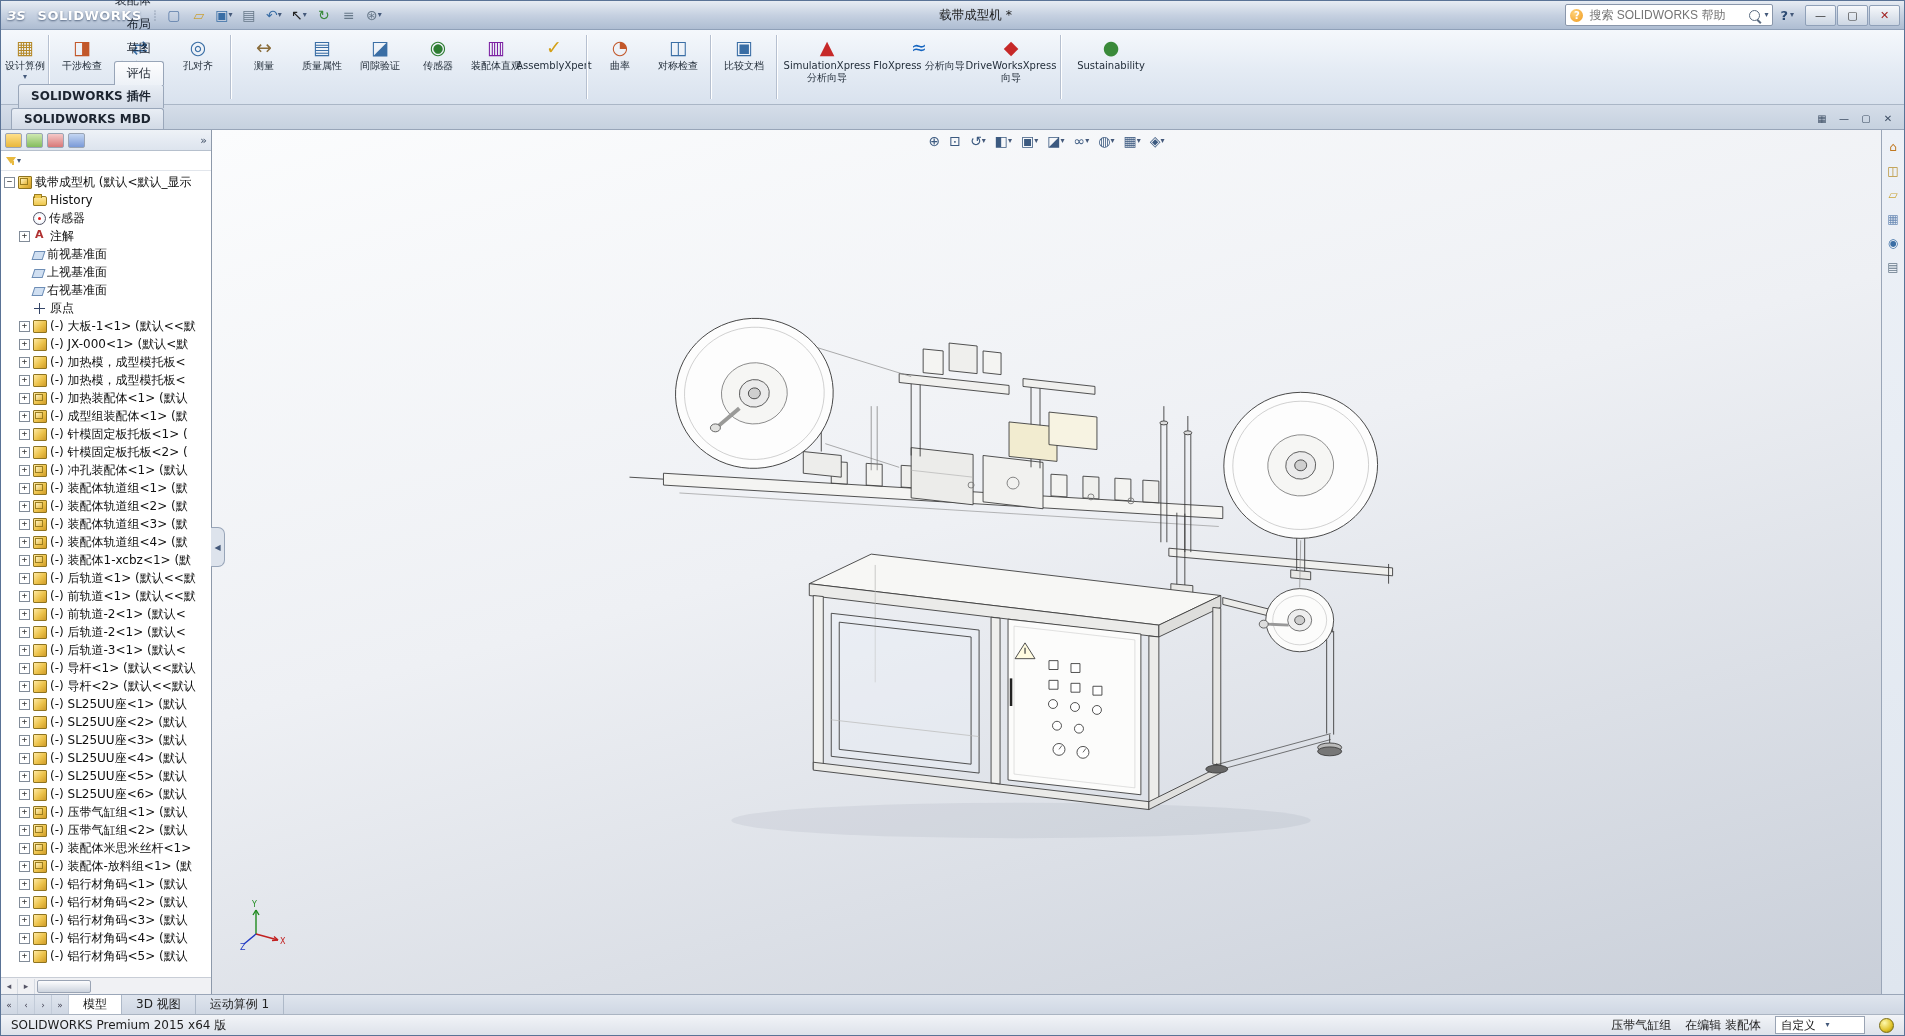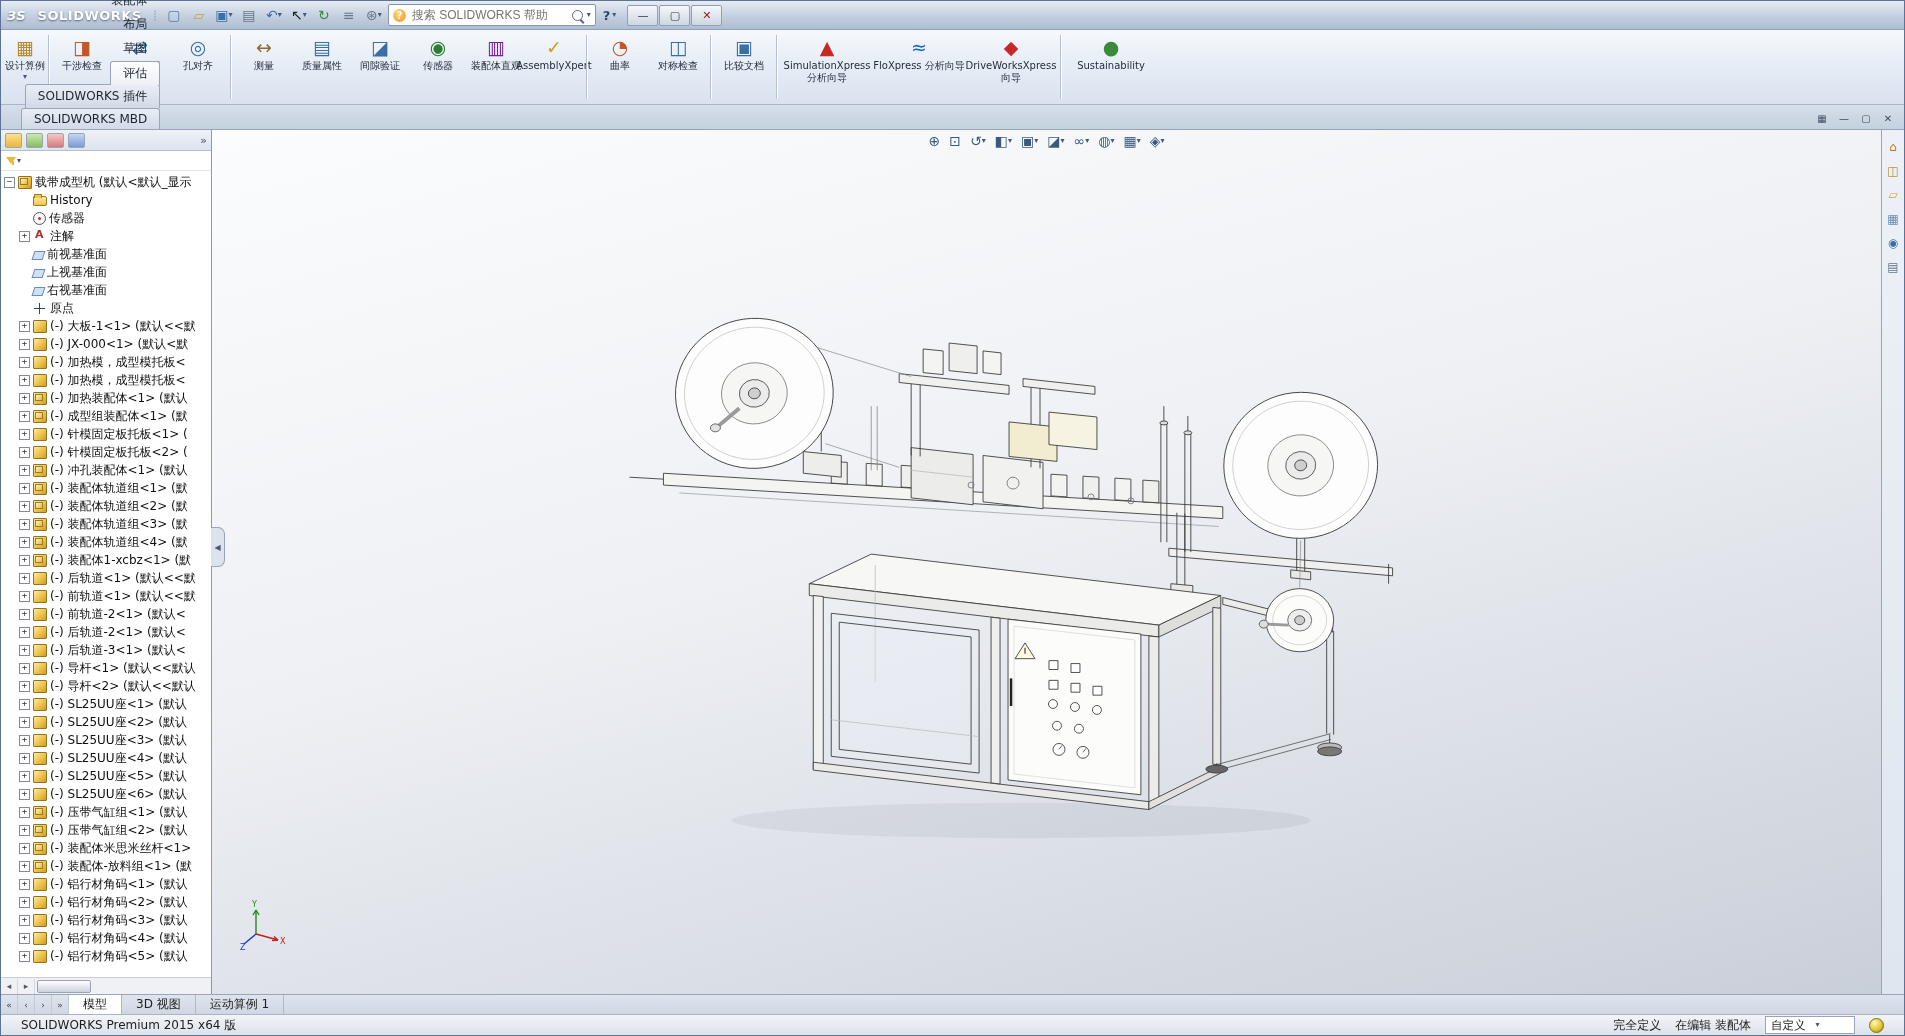--- a/index.html
+++ b/index.html
@@ -44,21 +44,21 @@
   .rtool.tall{width:40px;}
   .rtool.wide{width:92px;}
   .rtool.sep{width:0;padding:0;margin:3px 3px;border-left:1px solid #b6c0d0;border-right:1px solid #fff;border-radius:0;}
 
   
   .cmdtabs{height:24px;flex:none;background:linear-gradient(#d5dde9,#c6d1df);display:flex;align-items:flex-end;
     padding:0 0 0 3px;border-bottom:1px solid #98a5b8;}
   .ctab{padding:3px 12px 3px;font-size:12px;color:#1c2430;border:1px solid transparent;border-bottom:none;
     border-radius:3px 3px 0 0;white-space:nowrap;}
   .ctab.active{background:linear-gradient(#fdfdfe,#edf1f7);border-color:#98a5b8;position:relative;top:1px;}
-  .ctab.boxed{background:linear-gradient(#e9eef5,#d2dae6);border-color:#9aa7ba;margin-left:17px;}
+  .ctab.boxed{background:linear-gradient(#e9eef5,#d2dae6);border-color:#9aa7ba;margin-left:7px;font-weight:bold;}
   .doc-controls{margin-left:auto;display:flex;align-items:center;gap:2px;padding:0 6px 2px;}
   .doc-btn{width:18px;height:16px;display:flex;align-items:center;justify-content:center;font-size:10px;color:#3c4c62;
     border:1px solid transparent;border-radius:2px;}
 
   
   .main{flex:1;display:flex;min-height:0;position:relative;}
 
   
   .fm-panel{width:210px;flex:none;background:#fff;border-right:1px solid #8d99aa;display:flex;flex-direction:column;min-height:0;}
   .fm-tabs{height:20px;flex:none;background:linear-gradient(#eef2f7,#dde4ee);border-bottom:1px solid #b6c0cd;
@@ -117,21 +117,21 @@
   
   .doctabs{height:19px;flex:none;background:linear-gradient(#dfe5ee,#cfd7e3);border-top:1px solid #9aa6b8;
     display:flex;align-items:stretch;}
   .nav-btn{width:16px;display:flex;align-items:center;justify-content:center;font-size:9px;color:#445;
     border-right:1px solid #c2cbd8;}
   .dtab{padding:0 14px;font-size:12px;color:#222;border-right:1px solid #aeb9c8;display:flex;align-items:center;white-space:nowrap;}
   .dtab.active{background:#fff;}
 
   
   .statusbar{height:20px;flex:none;background:linear-gradient(#f2f4f8,#dde2ea);border-top:1px solid #aab4c2;
-    display:flex;align-items:center;padding:0 20px;font-size:12px;color:#1c1c1c;gap:14px;}
+    display:flex;align-items:center;padding:0 10px;font-size:12px;color:#1c1c1c;gap:14px;}
   .sb-left{flex:1;white-space:nowrap;overflow:hidden;}
   .sb-item{white-space:nowrap;}
   .sb-select{border:1px solid #9aa4b4;background:#fff;padding:0 5px;height:16px;display:flex;align-items:center;
     gap:10px;min-width:78px;font-size:11.5px;}
   .sb-orb{width:13px;height:13px;border-radius:50%;flex:none;
     background:radial-gradient(circle at 35% 30%,#fef9ae,#e0c32a 60%,#8a7a10);border:1px solid #7a6c10;}
 </style>
 </head>
 <body>
 
@@ -175,20 +175,21 @@
       </div>
         <div class="qt-btn">
         <span class="ric" style="color: rgb(102, 119, 136);">≡</span>
 
       </div>
         <div class="qt-btn">
         <span class="ric" style="color: rgb(102, 119, 136);">⊛</span>
         <span class="arrow">▾</span>
       </div>
       </div>
+    <div class="doc-title">载带成型机 *</div>
     <div class="search">
       <span class="search-q">?</span>
       <input type="text" placeholder="搜索 SOLIDWORKS 帮助" style="">
       <span class="mag"></span>
       <span class="arrow">▾</span>
     </div>
     <div class="help-btn">
       <span>?</span>
       <span class="arrow">▾</span>
     </div>
@@ -803,21 +804,21 @@
     <div style="display:flex;">
 
     <div class="dtab active">模型</div>
         <div class="dtab">3D 视图</div>
         <div class="dtab">运动算例 1</div>
       </div>
   </div>
 
   <div class="statusbar">
     <div class="sb-left">SOLIDWORKS Premium 2015 x64 版</div>
-    <div class="sb-item">完全定义</div>
+    <div class="sb-item">压带气缸组</div>
     <div class="sb-item">在编辑 装配体</div>
     <div class="sb-select">
       <span>自定义</span>
       <span class="arrow">▾</span>
     </div>
     <div class="sb-orb"></div>
   </div>
 </div>
 
 </body></html>

